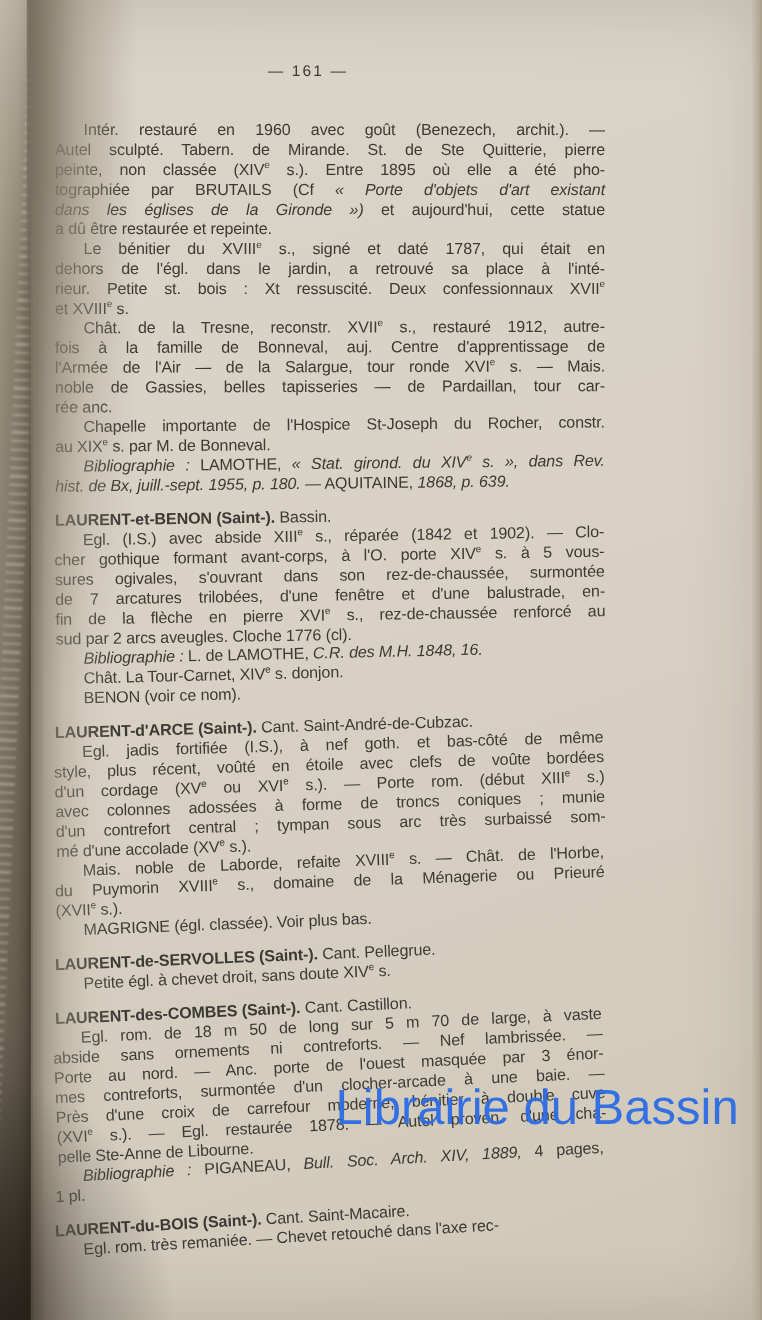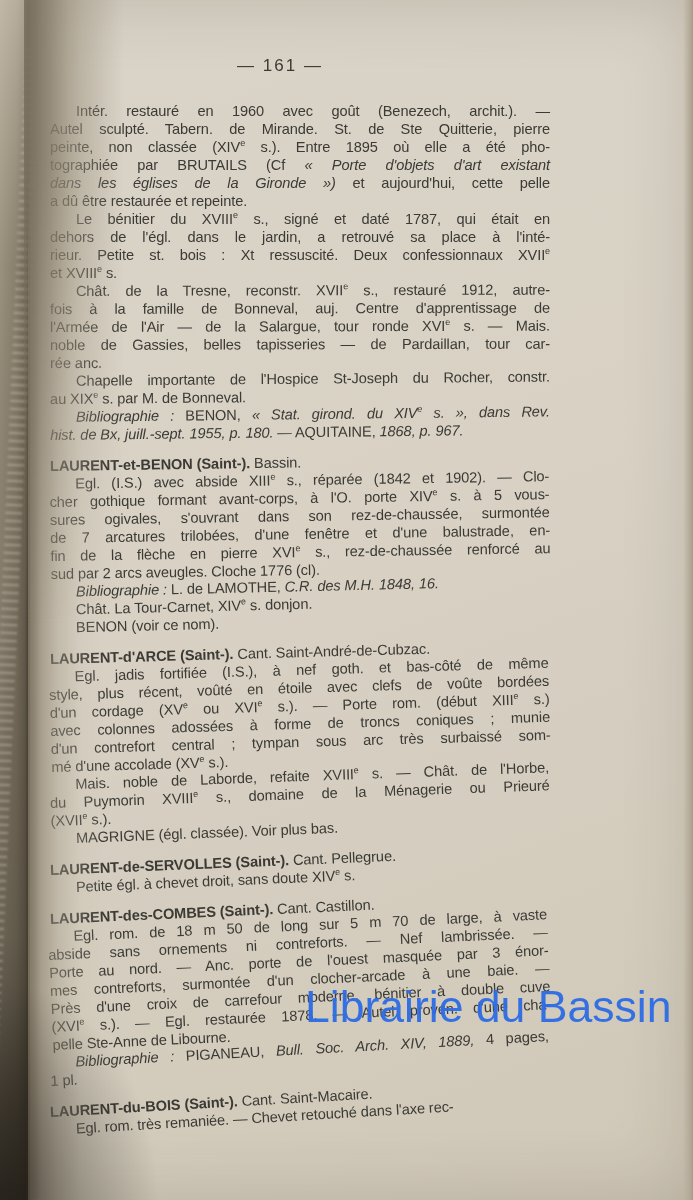--- a/index.html
+++ b/index.html
@@ -45,23 +45,23 @@
   .right-edge{
     position:absolute;right:0;top:0;bottom:0;width:10px;z-index:3;
     background:linear-gradient(to right,rgba(170,160,140,0),#b4aa97 70%,#a59b88 100%);
   }
   
   .content{
     position:absolute;left:50px;top:56px;width:500px;z-index:2;
     color:var(--ink,#3b3a35);
   }
   .page-number{
-    text-align:center;font-size:17px;letter-spacing:2px;
+    text-align:center;font-size:14px;letter-spacing:2px;
     transform:translateX(-20px);
-    margin-bottom:26px;
+    margin-bottom:38px;
   }
   .block{font-size:14.6px;line-height:18px;transform-origin:0 50%;}
   .block .line{min-height:18px;letter-spacing:-0.1px;}
   .line.just{text-align:justify;text-align-last:justify;}
   .line.indent{padding-left:26px;}
   .block.heading{margin-top:13px;font-weight:bold;}
   .block.heading .b{font-weight:bold;}
   .block.heading span:not(.b){font-weight:normal;}
   span.b{font-weight:bold;}
   span.i{font-style:italic;}
@@ -87,43 +87,43 @@
   <div class="right-edge"></div>
 
   <div class="content" style="color: rgb(59, 58, 53);">
     <div class="page-number">— 161 —</div>
     <div id="blocks">
         <div class="block para" style="transform: rotate(0deg);">
           <div class="line just indent"><span>Intér. restauré en 1960 avec goût (Benezech, archit.). —</span></div>
           <div class="line just"><span>Autel sculpté. Tabern. de Mirande. St. de Ste Quitterie, pierre</span></div>
           <div class="line just"><span>peinte, non classée (XIV<sup>e</sup> s.). Entre 1895 où elle a été pho-</span></div>
           <div class="line just"><span>tographiée par BRUTAILS (Cf </span><span class="i">« Porte d'objets d'art existant</span></div>
-          <div class="line just"><span class="i">dans les églises de la Gironde »)</span><span> et aujourd'hui, cette pelle</span></div>
+          <div class="line just"><span class="i">dans les églises de la Gironde »)</span><span> et aujourd'hui, cette statue</span></div>
           <div class="line"><span>a dû être restaurée et repeinte.</span></div>
         </div>
         <div class="block para" style="transform: rotate(0deg);">
           <div class="line just indent"><span>Le bénitier du XVIII<sup>e</sup> s., signé et daté 1787, qui était en</span></div>
           <div class="line just"><span>dehors de l'égl. dans le jardin, a retrouvé sa place à l'inté-</span></div>
           <div class="line just"><span>rieur. Petite st. bois : Xt ressuscité. Deux confessionnaux XVII<sup>e</sup></span></div>
           <div class="line"><span>et XVIII<sup>e</sup> s.</span></div>
         </div>
         <div class="block para" style="transform: rotate(-0.16deg);">
           <div class="line just indent"><span>Chât. de la Tresne, reconstr. XVII<sup>e</sup> s., restauré 1912, autre-</span></div>
           <div class="line just"><span>fois à la famille de Bonneval, auj. Centre d'apprentissage de</span></div>
           <div class="line just"><span>l'Armée de l'Air — de la Salargue, tour ronde XVI<sup>e</sup> s. — Mais.</span></div>
           <div class="line just"><span>noble de Gassies, belles tapisseries — de Pardaillan, tour car-</span></div>
           <div class="line"><span>rée anc.</span></div>
         </div>
         <div class="block para" style="transform: rotate(-0.51deg);">
           <div class="line just indent"><span>Chapelle importante de l'Hospice St-Joseph du Rocher, constr.</span></div>
           <div class="line"><span>au XIX<sup>e</sup> s. par M. de Bonneval.</span></div>
         </div>
         <div class="block biblio" style="transform: rotate(-0.64deg);">
-          <div class="line just indent"><span class="i">Bibliographie :</span><span> BENON, </span><span class="i">« Stat. girond. du XIV<sup>e</sup> s. », dans Rev.</span></div>
-          <div class="line"><span class="i">hist. de Bx, juill.-sept. 1955, p. 180.</span><span> — AQUITAINE, </span><span class="i">1868, p. 967.</span></div>
+          <div class="line just indent"><span class="i">Bibliographie :</span><span> LAMOTHE, </span><span class="i">« Stat. girond. du XIV<sup>e</sup> s. », dans Rev.</span></div>
+          <div class="line"><span class="i">hist. de Bx, juill.-sept. 1955, p. 180.</span><span> — AQUITAINE, </span><span class="i">1868, p. 639.</span></div>
         </div>
         <div class="block heading" style="transform: rotate(-0.83deg);">
           <div class="line"><span class="b">LAURENT-et-BENON (Saint-).</span><span> Bassin.</span></div>
         </div>
         <div class="block para" style="transform: rotate(-0.9deg);">
           <div class="line just indent"><span>Egl. (I.S.) avec abside XIII<sup>e</sup> s., réparée (1842 et 1902). — Clo-</span></div>
           <div class="line just"><span>cher gothique formant avant-corps, à l'O. porte XIV<sup>e</sup> s. à 5 vous-</span></div>
           <div class="line just"><span>sures ogivales, s'ouvrant dans son rez-de-chaussée, surmontée</span></div>
           <div class="line just"><span>de 7 arcatures trilobées, d'une fenêtre et d'une balustrade, en-</span></div>
           <div class="line just"><span>fin de la flèche en pierre XVI<sup>e</sup> s., rez-de-chaussée renforcé au</span></div>

